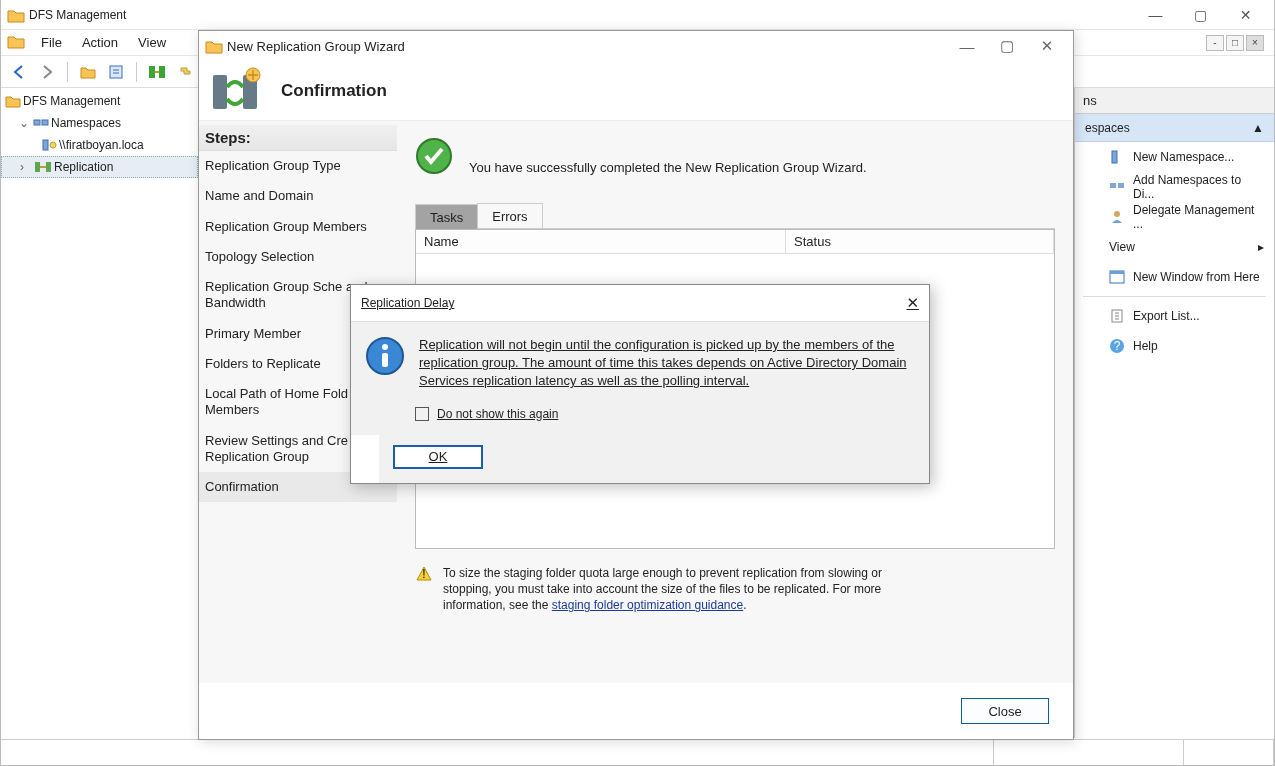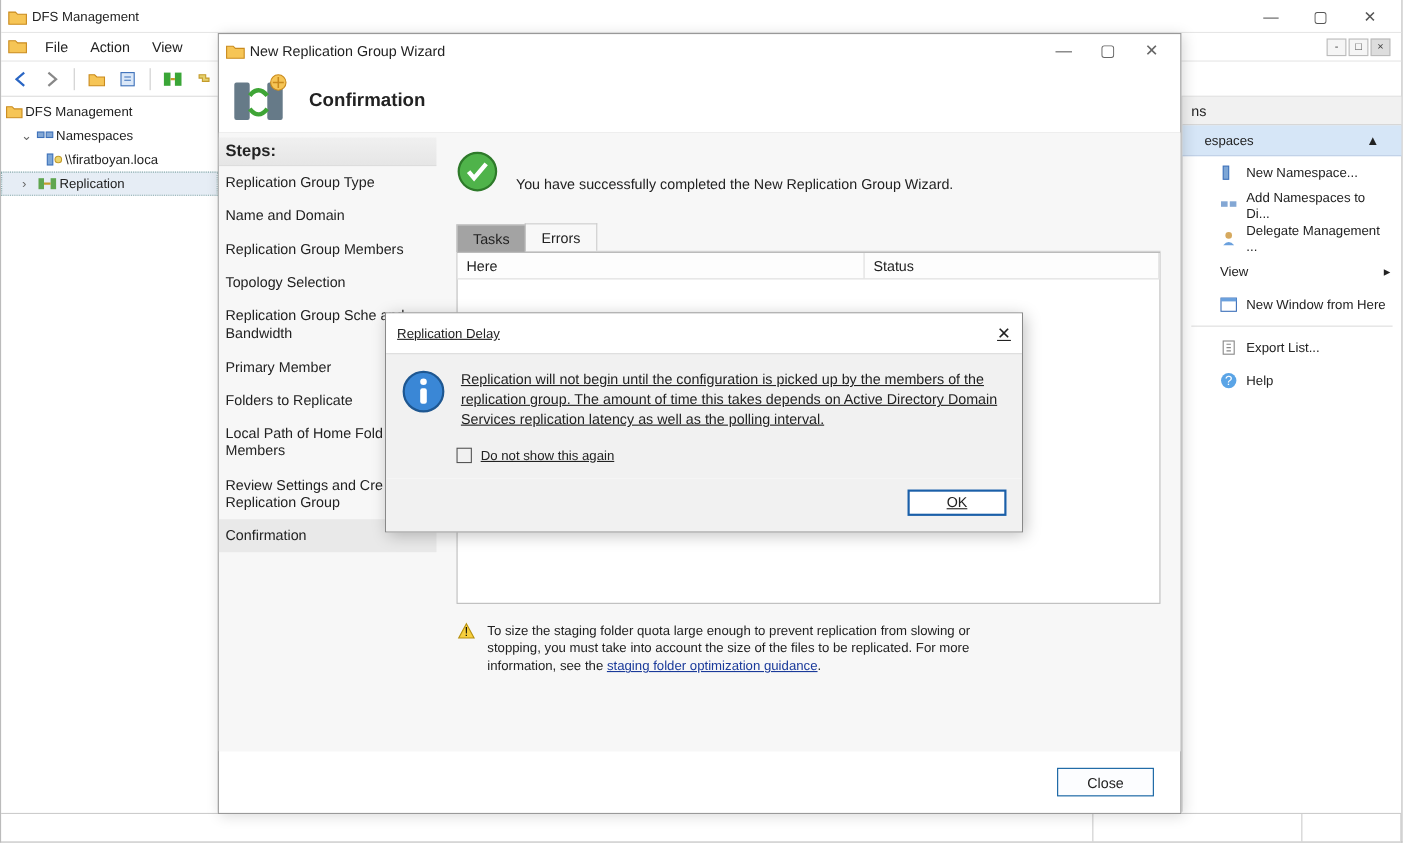--- a/index.html
+++ b/index.html
@@ -24,21 +24,21 @@
 .tree-pane { width: 198px; border-right: 1px solid #ccc; padding: 2px 0; }
 .tree-row { display: flex; align-items: center; height: 22px; padding-left: 4px; gap: 2px; }
 .tree-row.lvl1 { padding-left: 18px; }
 .tree-row.lvl2 { padding-left: 40px; }
 .tree-row.selected { background: #e6edf5; border: 1px dotted #8aa; }
 .tree-toggle { width: 12px; color: #666; font-size: 12px; }
 
 .right-pane { flex: 1; position: relative; }
 .actions-col { position: absolute; right: 0; top: 0; width: 200px; height: 100%; border-left: 1px solid #ccc; }
 .actions-head { background: #f1f1f1; height: 26px; border-bottom: 1px solid #ccc; display: flex; align-items: center; padding: 0 8px; font-size: 13px; font-weight: 500; }
-.actions-group-head { background: #d6e6f7; height: 28px; display: flex; align-items: center; justify-content: space-between; padding: 0 20px; font-size: 13px; font-weight: 500; border-bottom: 1px solid #c0d0e6; }
+.actions-group-head { background: #d6e6f7; height: 28px; display: flex; align-items: center; justify-content: space-between; padding: 0 10px; font-size: 13px; font-weight: 500; border-bottom: 1px solid #c0d0e6; }
 .action-item { height: 30px; display: flex; align-items: center; padding: 0 10px; gap: 8px; font-size: 13px; margin-left: 24px; }
 .action-item.view { justify-content: space-between; }
 .statusbar { height: 26px; border-top: 1px solid #ccc; position: absolute; bottom: 0; left: 0; right: 0; display: flex; }
 .statusbar > div { border-right: 1px solid #ccc; height: 100%; }
 
 
 .wizard { position: absolute; top: 30px; left: 198px; width: 876px; height: 710px; background: #fff; border: 1px solid #999; box-shadow: 2px 2px 12px rgba(0,0,0,0.15); display: flex; flex-direction: column; }
 .wiz-titlebar { height: 30px; display: flex; align-items: center; padding: 0 6px; }
 .wiz-titlebar .title { font-size: 13px; margin-left: 4px; }
 .wiz-titlebar .winbtns .winbtn { width: 40px; font-weight: 300; font-size: 15px; color: #666; }
@@ -63,21 +63,21 @@
 .btn { min-width: 88px; height: 26px; border: 1px solid #0a5c9e; background: #fcfdff; display: inline-flex; align-items: center; justify-content: center; font-size: 13px; }
 
 
 .dlg { position: absolute; top: 284px; left: 350px; width: 580px; background: #fff; border: 1px solid #888; box-shadow: 3px 3px 14px rgba(0,0,0,0.25); text-decoration: underline; }
 .dlg-titlebar { height: 36px; display: flex; align-items: center; justify-content: space-between; padding: 0 10px; background: #fff; font-size: 13px; }
 .dlg-body { background: #f1f1f1; border-top: 1px solid #ddd; padding: 14px 16px 14px 14px; }
 .dlg-msg { display: flex; gap: 14px; }
 .dlg-msg .msgtext { font-size: 13px; line-height: 1.4; }
 .dlg-check { display: flex; align-items: center; gap: 8px; margin: 16px 0 0 50px; font-size: 13px; }
 .dlg-check .cbx { width: 14px; height: 14px; border: 1px solid #555; }
-.dlg-footer { display: flex; justify-content: flex-end; padding: 10px 14px 14px; background: #f1f1f1; }
+.dlg-footer { display: flex; padding: 10px 14px 14px; background: #f1f1f1; margin-left: 28px; }
 .okbtn { width: 90px; height: 24px; border: 2px solid #1a5fa8; background: #fff; display: inline-flex; align-items: center; justify-content: center; font-size: 13px; }
 
 
 svg { display: block; }
 </style>
 </head>
 <body>
 
 <div class="main-window">
 
@@ -320,21 +320,21 @@
             </svg>
         </span>
         <span style="font-size:13px;">You have successfully completed the New Replication Group Wizard.</span>
       </div>
       <div class="tabs">
         <div class="tab active">Tasks</div>
         <div class="tab">Errors</div>
       </div>
       <div class="task-box">
         <div class="task-head">
-          <div style="width:58%;">Here</div>
+          <div style="width:58%;">Name</div>
           <div style="flex:1;">Status</div>
         </div>
       </div>
       <div class="note">
         <span>
             <svg width="18" height="18">
               <path d="M9 2 L16 15 H2 Z" fill="#f7cf3e" stroke="#b7900e"></path>
               <text x="9" y="13" text-anchor="middle" font-size="11">!</text>
             </svg>
           </span>

